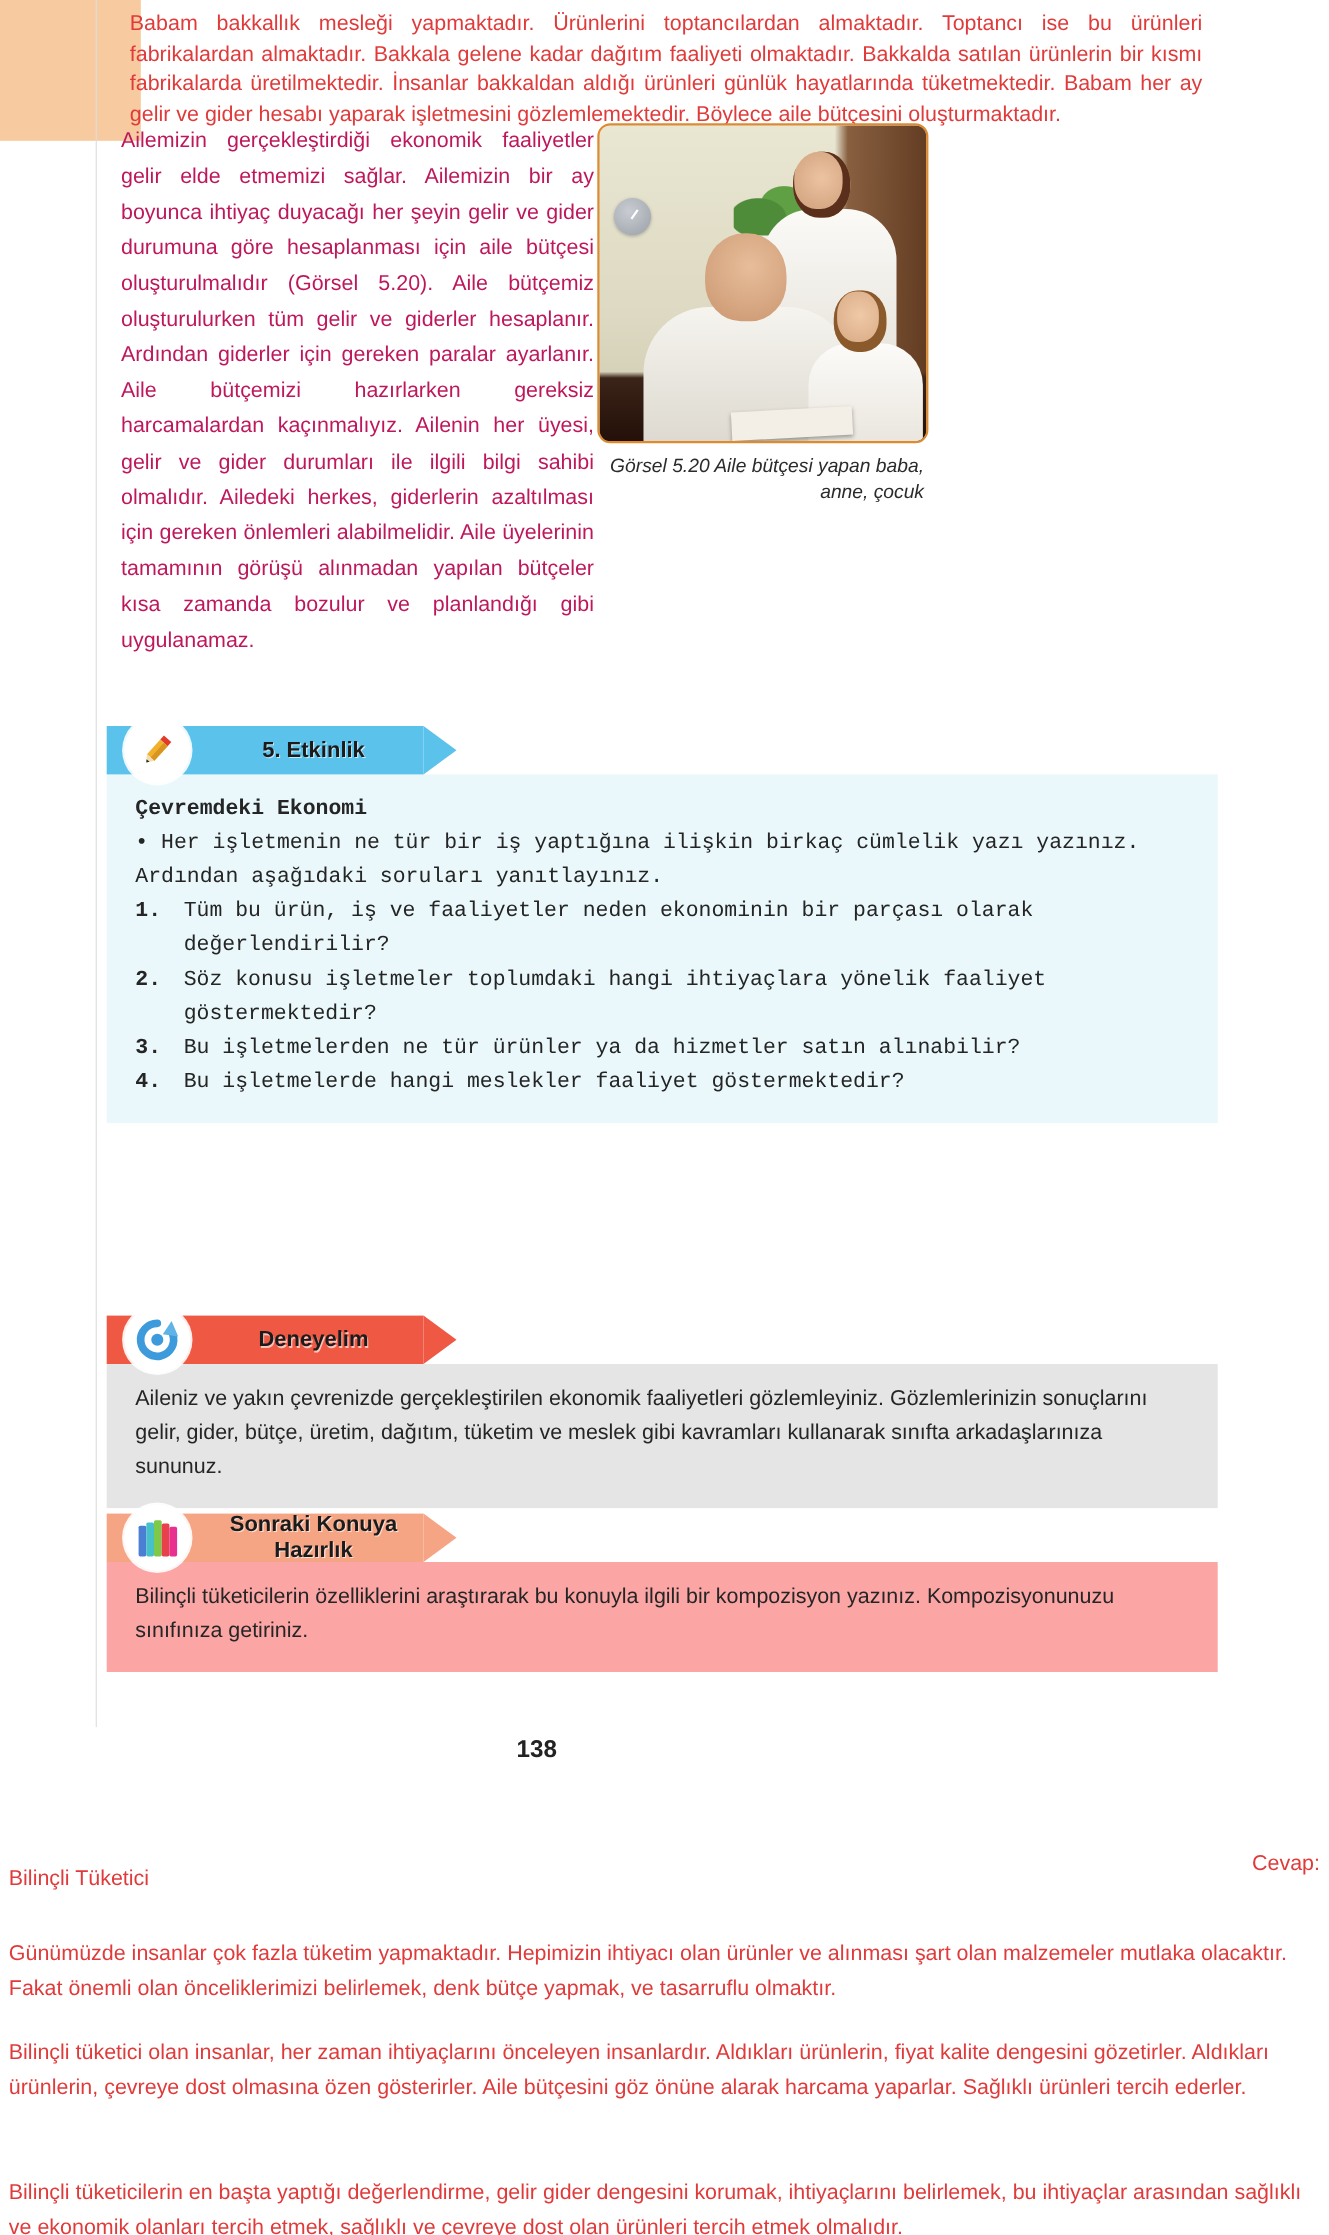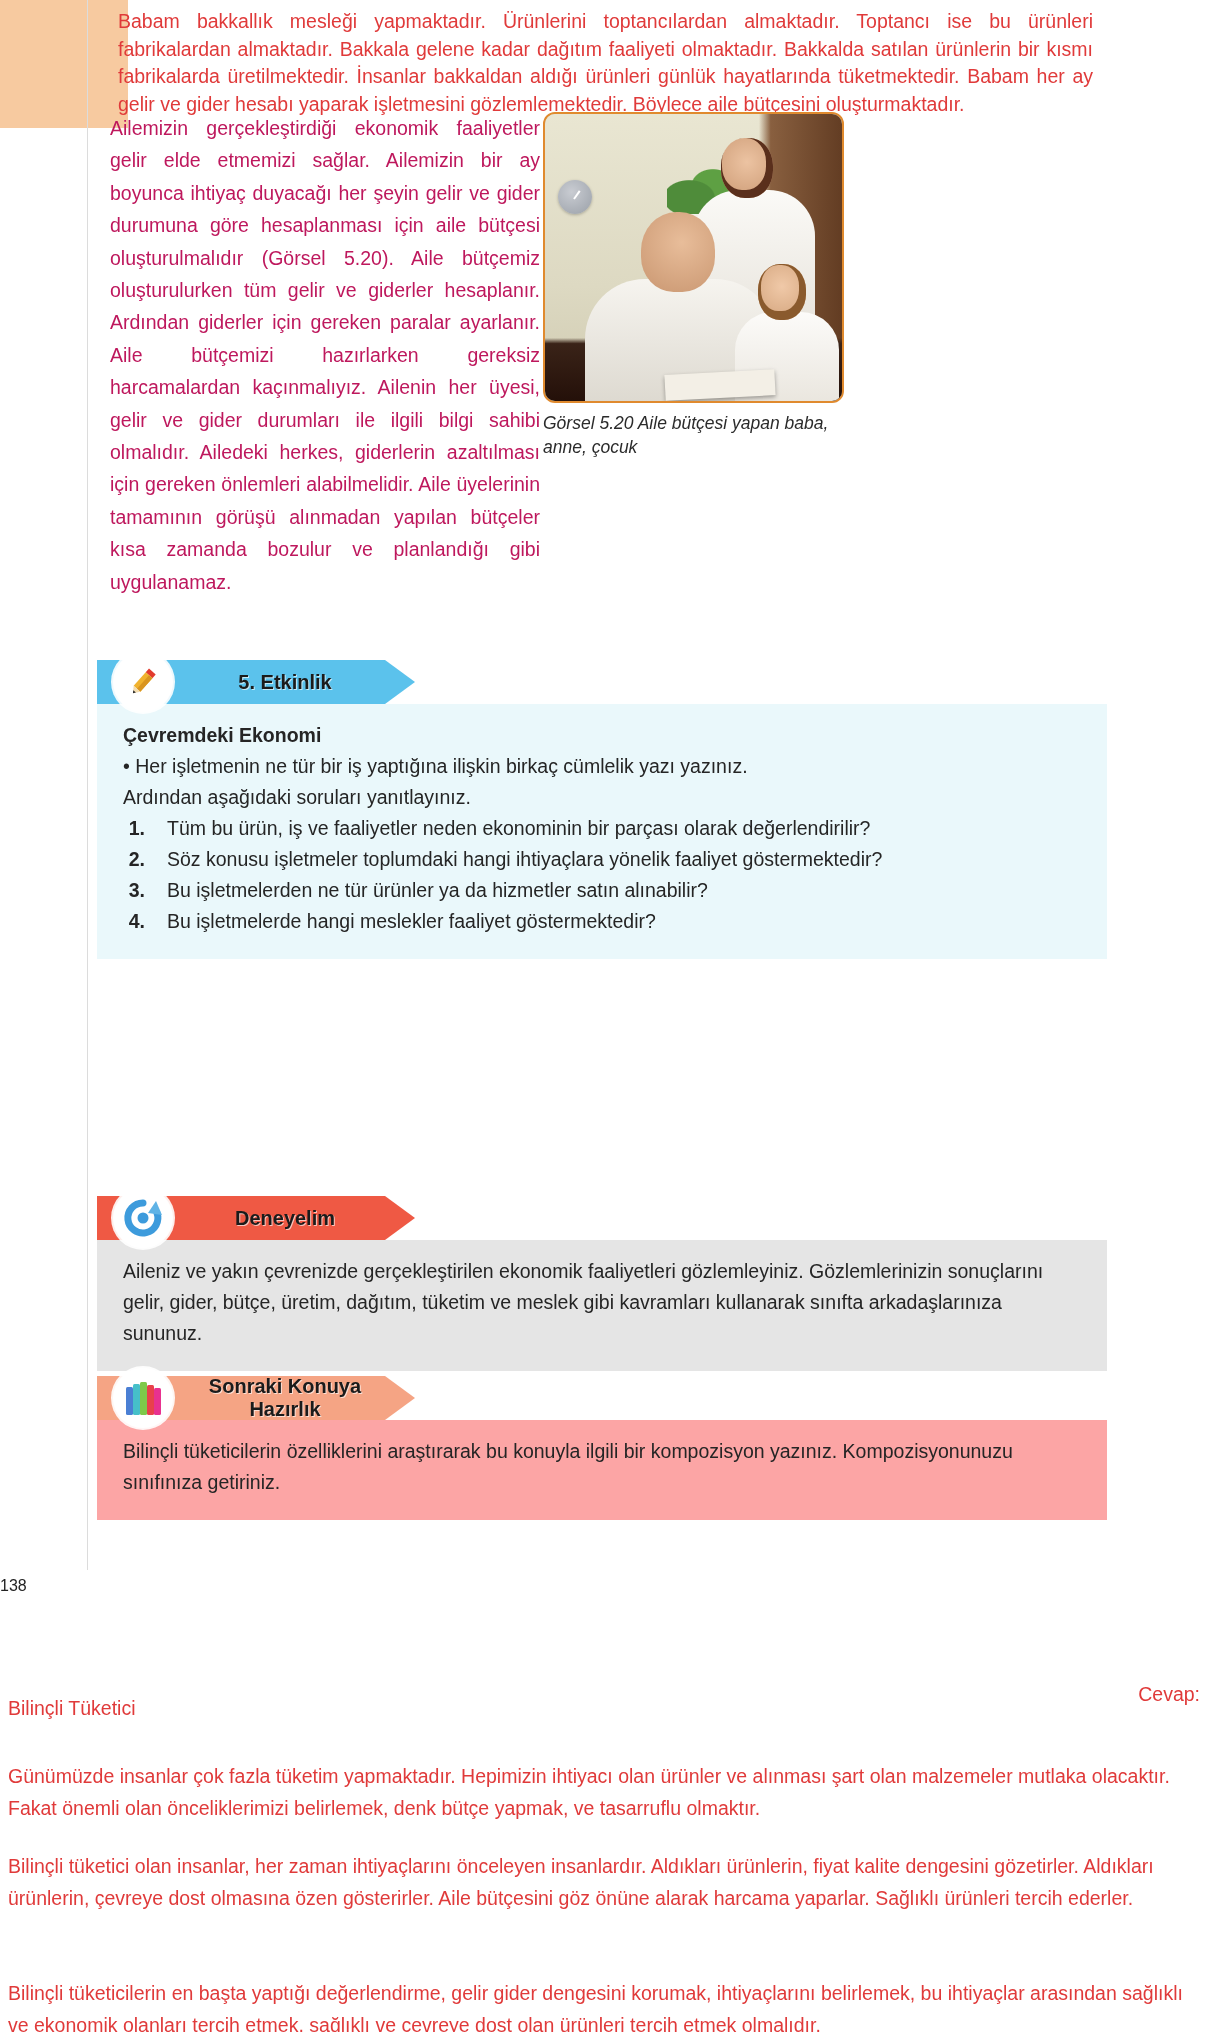--- a/index.html
+++ b/index.html
@@ -150,21 +150,21 @@
     background: linear-gradient(to bottom,#fcfbf9,#e9e5dd);
   }
   .photo .paper {
     position:absolute; left:120px; top:258px; width:110px; height:26px;
     background: #f3efe6; transform: rotate(-3deg);
     box-shadow: 0 2px 4px rgba(0,0,0,.35);
   }
   .figure-caption {
     margin-top: 8px;
     width: 297px;
-    text-align: left;
+    text-align: right;
     font-style: italic;
     font-size: 17.5px;
     line-height: 24px;
     color: #2b2b2b;
   }
 
   
   .section { position: absolute; left: 97px; width: 1010px; }
 
   .banner {
@@ -211,21 +211,21 @@
     padding: 16px 26px 22px 26px;
     font-size: 19.5px;
     line-height: 31px;
     color: #252525;
   }
   .panel p { margin: 0; }
 
   
   .bar-blue  { background: #5bc2ec; }
   .arr-blue  { border-left: 30px solid #5bc2ec; }
-  .panel-blue{ background: #eaf8fb; }
+  .panel-blue{ background: #eaf8fb; font-family: Liberation Mono, monospace; }
 
   
   .bar-red  { background: #ef5944; }
   .arr-red  { border-left: 30px solid #ef5944; }
   .panel-red{ background: #e5e5e5; }
 
   
   .bar-peach  { background: #f5a484; }
   .arr-peach  { border-left: 30px solid #f5a484; }
   .panel-peach{ background: #fca5a5; }
@@ -234,23 +234,24 @@
   .bullet-line { text-indent: 0; }
   .q-list { margin: 0; padding: 0; list-style: none; }
   .q-list li { display: flex; gap: 22px; }
   .q-list .q-num { font-weight: bold; width: 22px; text-align: right; flex: 0 0 auto; }
 
   
   .page-number {
     position: absolute;
     left: 0; top: 1577px;
     width: 976px;
-    text-align: left;
-    font-size: 16px;
+    text-align: center;
+    font-size: 22px;
     color: #232323;
+    font-weight: bold;
   }
 
   
   .answer-block {
     position: absolute;
     left: 8px;
     width: 1192px;
     color: #e03a3a;
     font-size: 19.5px;
     line-height: 32px;

